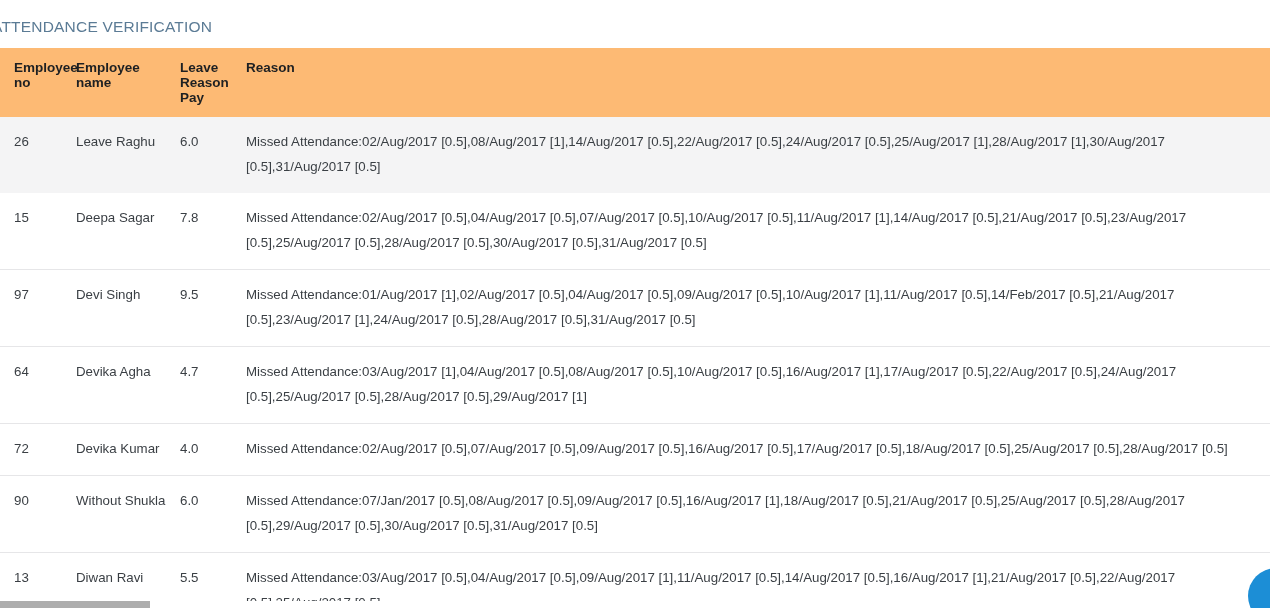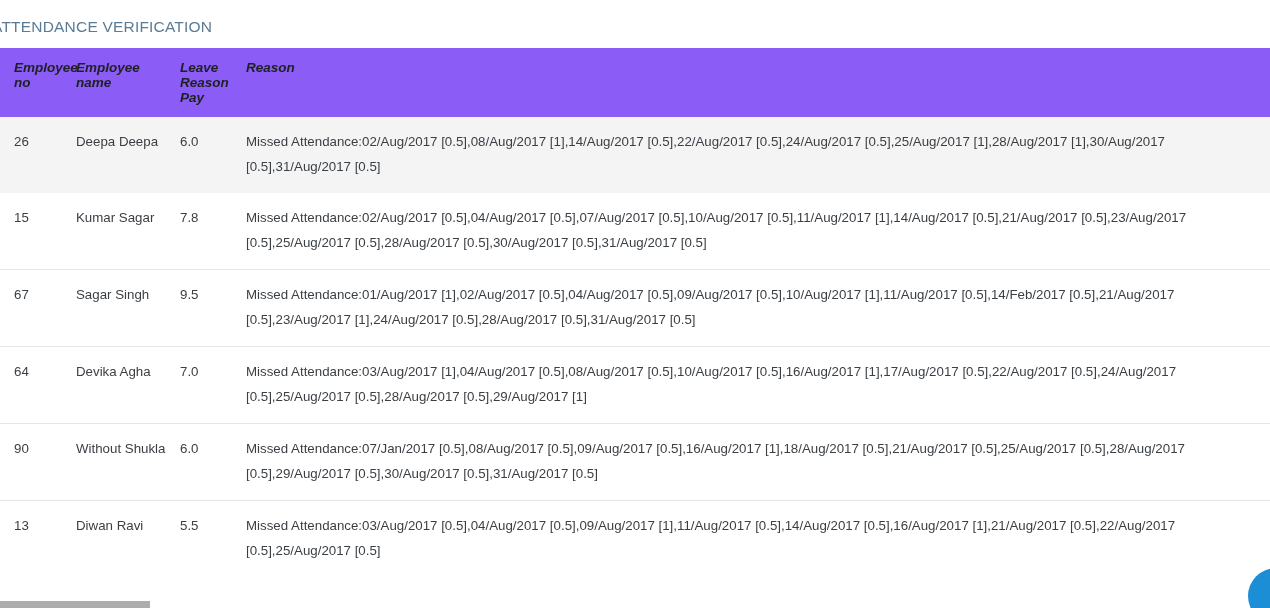--- a/index.html
+++ b/index.html
@@ -38,22 +38,21 @@
     left: 0;
     top: 48px;
     width: 1270px;
   }
   table.grid {
     width: 1270px;
     border-collapse: collapse;
     table-layout: fixed;
   }
   table.grid thead tr {
-    background: #8b5cf6;
-    font-style: italic;
+    background: #fdba74;
   }
   table.grid th {
     text-align: left;
     vertical-align: top;
     font-size: 13.5px;
     font-weight: bold;
     color: #1e2022;
     padding: 12px 8px 12px 0;
     border: none;
   }
@@ -132,41 +131,47 @@
         <tr>
           <th>Employee no</th>
           <th>Employee name</th>
           <th>Leave Reason Pay</th>
           <th>Reason</th>
         </tr>
       </thead>
       <tbody id="table-body">
           <tr class="row-highlight">
             <td class="cell-empno">26</td>
-            <td class="cell-empname">Deepa Deepa</td>
+            <td class="cell-empname">Leave Raghu</td>
             <td class="cell-lwp">6.0</td>
             <td class="cell-reason">Missed Attendance:02/Aug/2017 [0.5],08/Aug/2017 [1],14/Aug/2017 [0.5],22/Aug/2017 [0.5],24/Aug/2017 [0.5],25/Aug/2017 [1],28/Aug/2017 [1],30/Aug/2017 [0.5],31/Aug/2017 [0.5]</td>
           </tr>
           <tr>
             <td class="cell-empno">15</td>
-            <td class="cell-empname">Kumar Sagar</td>
+            <td class="cell-empname">Deepa Sagar</td>
             <td class="cell-lwp">7.8</td>
             <td class="cell-reason">Missed Attendance:02/Aug/2017 [0.5],04/Aug/2017 [0.5],07/Aug/2017 [0.5],10/Aug/2017 [0.5],11/Aug/2017 [1],14/Aug/2017 [0.5],21/Aug/2017 [0.5],23/Aug/2017 [0.5],25/Aug/2017 [0.5],28/Aug/2017 [0.5],30/Aug/2017 [0.5],31/Aug/2017 [0.5]</td>
           </tr>
           <tr>
-            <td class="cell-empno">67</td>
-            <td class="cell-empname">Sagar Singh</td>
+            <td class="cell-empno">97</td>
+            <td class="cell-empname">Devi Singh</td>
             <td class="cell-lwp">9.5</td>
             <td class="cell-reason">Missed Attendance:01/Aug/2017 [1],02/Aug/2017 [0.5],04/Aug/2017 [0.5],09/Aug/2017 [0.5],10/Aug/2017 [1],11/Aug/2017 [0.5],14/Feb/2017 [0.5],21/Aug/2017 [0.5],23/Aug/2017 [1],24/Aug/2017 [0.5],28/Aug/2017 [0.5],31/Aug/2017 [0.5]</td>
           </tr>
           <tr>
             <td class="cell-empno">64</td>
             <td class="cell-empname">Devika Agha</td>
-            <td class="cell-lwp">7.0</td>
+            <td class="cell-lwp">4.7</td>
             <td class="cell-reason">Missed Attendance:03/Aug/2017 [1],04/Aug/2017 [0.5],08/Aug/2017 [0.5],10/Aug/2017 [0.5],16/Aug/2017 [1],17/Aug/2017 [0.5],22/Aug/2017 [0.5],24/Aug/2017 [0.5],25/Aug/2017 [0.5],28/Aug/2017 [0.5],29/Aug/2017 [1]</td>
+          </tr>
+          <tr>
+            <td class="cell-empno">72</td>
+            <td class="cell-empname">Devika Kumar</td>
+            <td class="cell-lwp">4.0</td>
+            <td class="cell-reason">Missed Attendance:02/Aug/2017 [0.5],07/Aug/2017 [0.5],09/Aug/2017 [0.5],16/Aug/2017 [0.5],17/Aug/2017 [0.5],18/Aug/2017 [0.5],25/Aug/2017 [0.5],28/Aug/2017 [0.5]</td>
           </tr>
           <tr>
             <td class="cell-empno">90</td>
             <td class="cell-empname">Without Shukla</td>
             <td class="cell-lwp">6.0</td>
             <td class="cell-reason">Missed Attendance:07/Jan/2017 [0.5],08/Aug/2017 [0.5],09/Aug/2017 [0.5],16/Aug/2017 [1],18/Aug/2017 [0.5],21/Aug/2017 [0.5],25/Aug/2017 [0.5],28/Aug/2017 [0.5],29/Aug/2017 [0.5],30/Aug/2017 [0.5],31/Aug/2017 [0.5]</td>
           </tr>
           <tr>
             <td class="cell-empno">13</td>
             <td class="cell-empname">Diwan Ravi</td>

